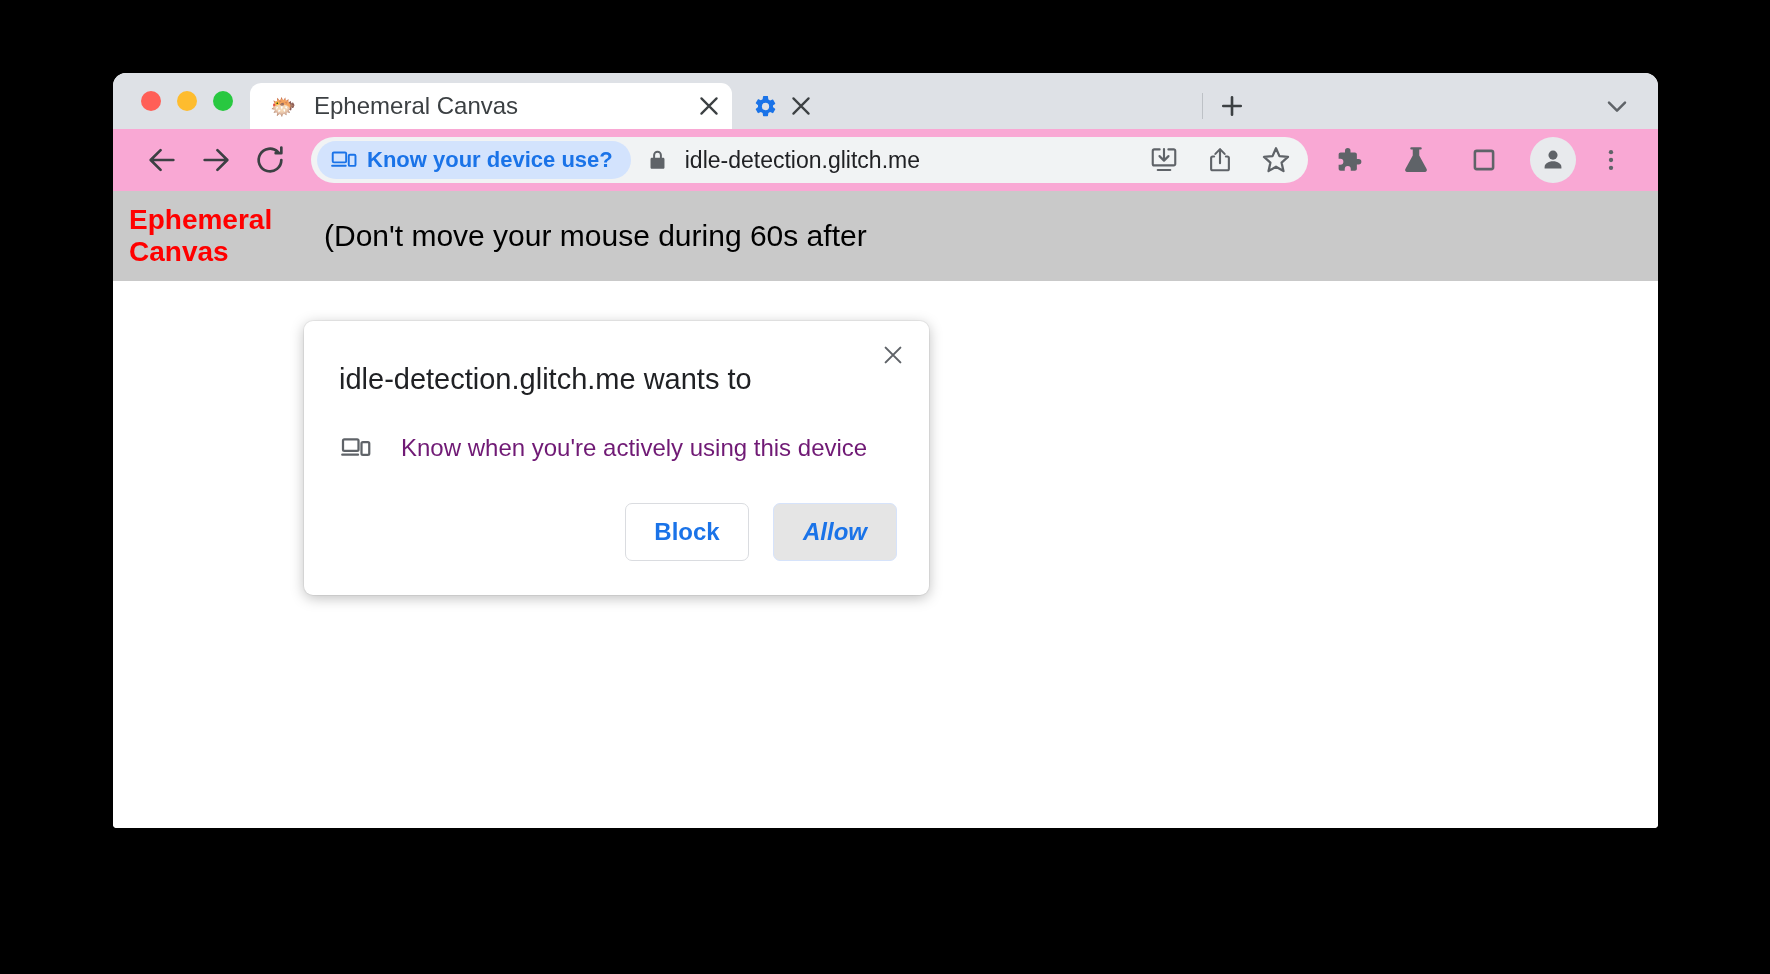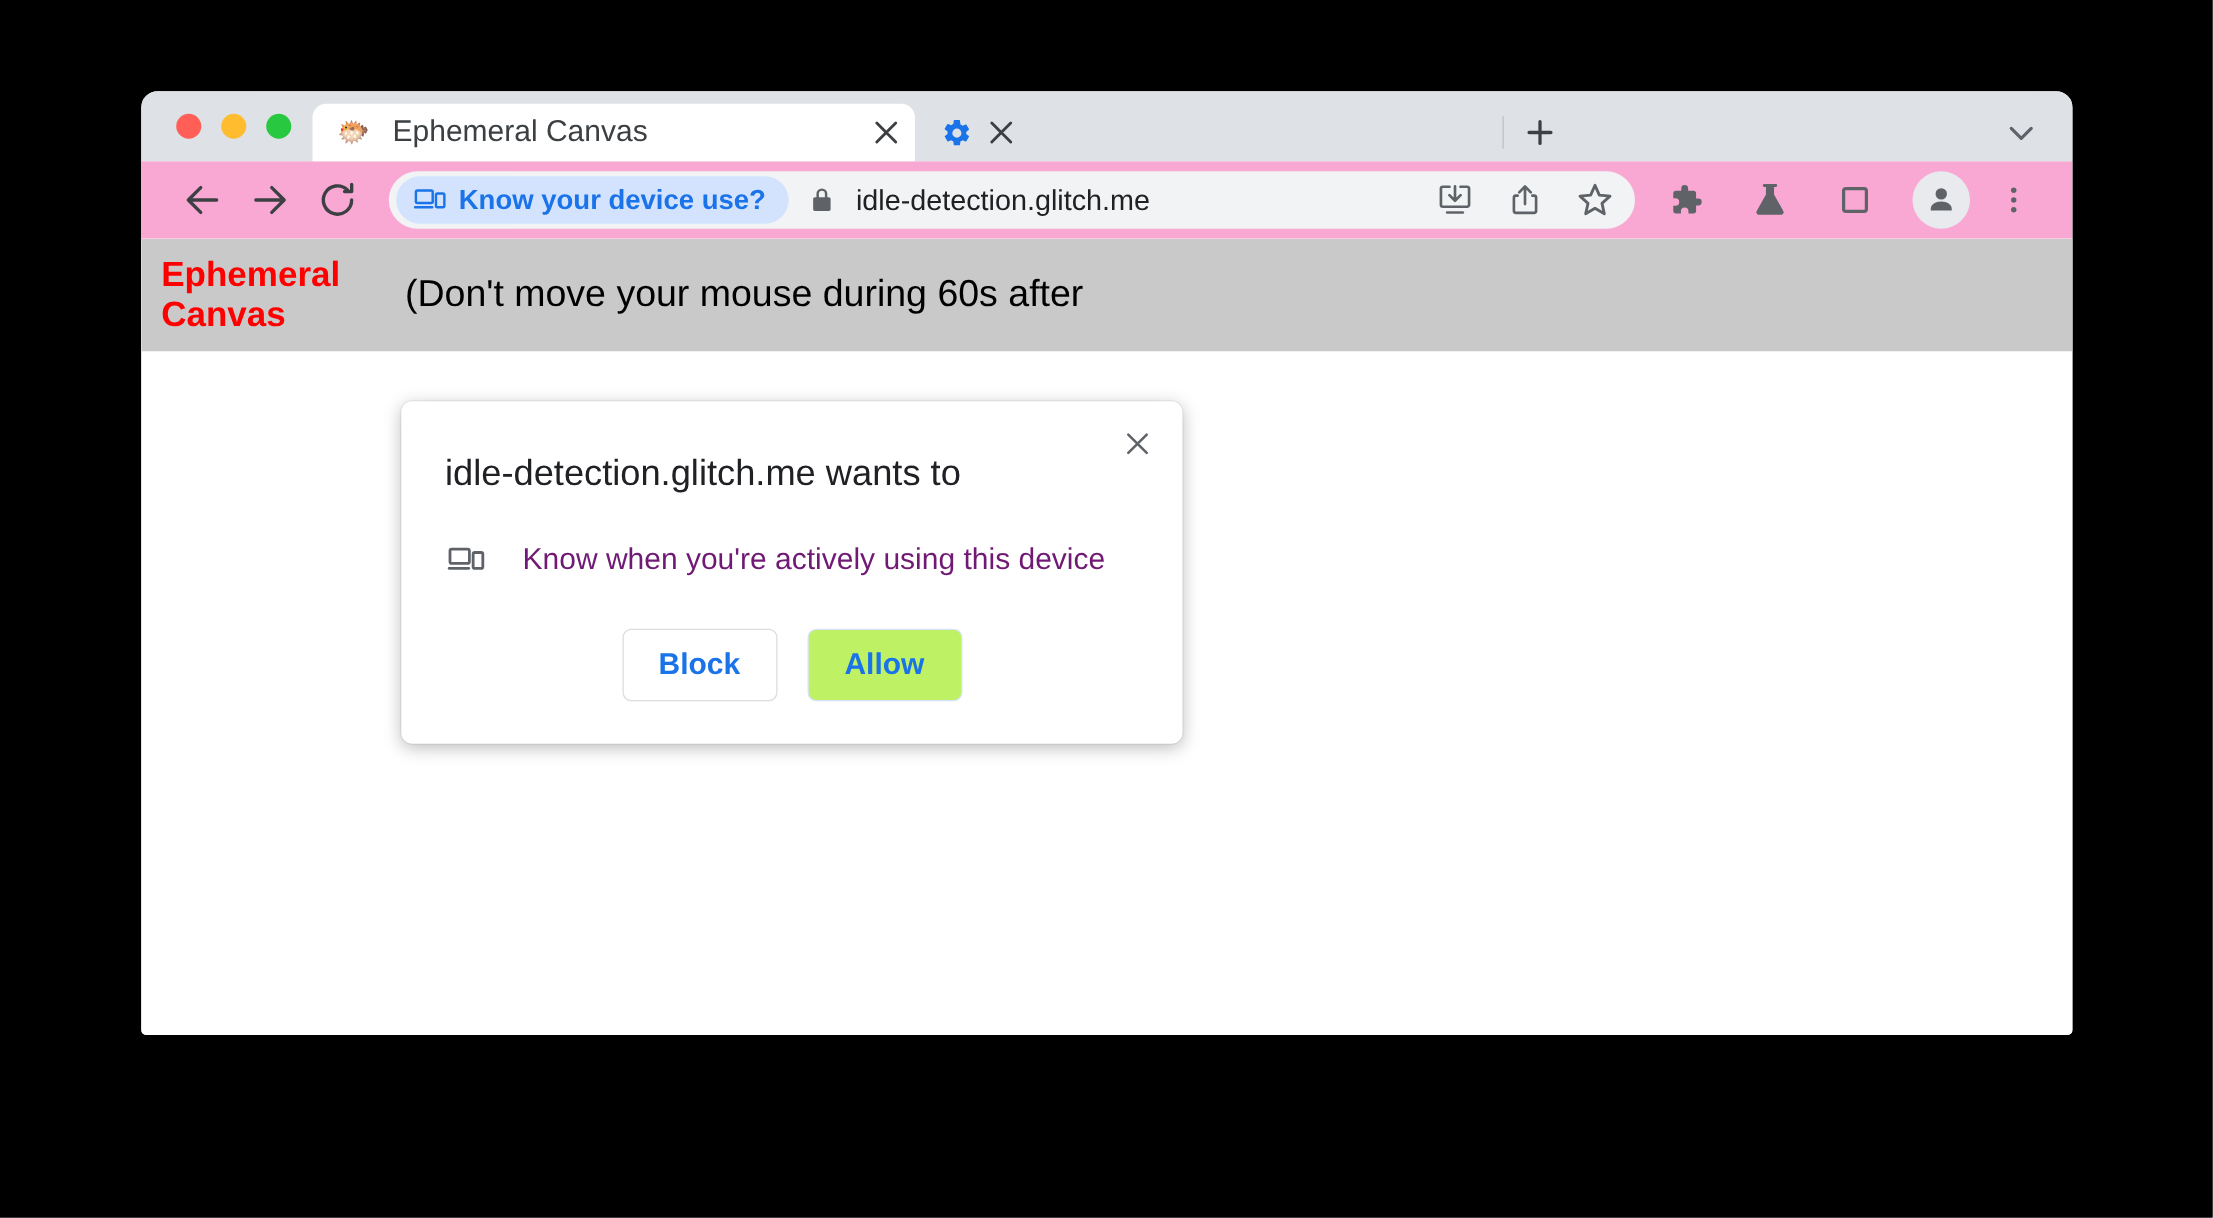--- a/index.html
+++ b/index.html
@@ -259,21 +259,21 @@
     font-size: 30px;
     color: #000000;
     white-space: nowrap;
     overflow: hidden;
     flex: 1 1 auto;
   }
 
   
   .permission-bubble {
     position: absolute;
-    left: 208px;
+    left: 191px;
     top: 130px;
     width: 625px;
     background: #ffffff;
     border-radius: 9px;
     box-shadow: 0 3px 14px rgba(0,0,0,0.26), 0 0 0 1px rgba(0,0,0,0.05);
     padding: 0;
     box-sizing: border-box;
   }
   .bubble-close {
     position: absolute;
@@ -307,21 +307,21 @@
     color: #5f6368;
   }
   .bubble-row-label {
     font-size: 24px;
     color: #701a75;
     margin-left: 28px;
     white-space: nowrap;
   }
   .bubble-actions {
     display: flex;
-    justify-content: center;
+    justify-content: flex-end;
     gap: 24px;
     padding: 38px 32px 34px 32px;
   }
   .btn {
     font-family: "Liberation Sans", sans-serif;
     font-size: 24px;
     font-weight: bold;
     color: #1a73e8;
     border-radius: 7px;
     padding: 14px 0;
@@ -329,22 +329,23 @@
     text-align: center;
     box-sizing: border-box;
     cursor: pointer;
     user-select: none;
   }
   .btn.block {
     background: #ffffff;
     border: 1px solid #dadce0;
   }
   .btn.allow {
-    background: #bef264;
+    background: #e5e5e5;
     border: 1px solid #d6e3fb;
+    font-style: italic;
   }
 </style>
 </head>
 <body>
 
 <div class="window">
 
   <div class="tabstrip">
 
     <div class="traffic-lights">

